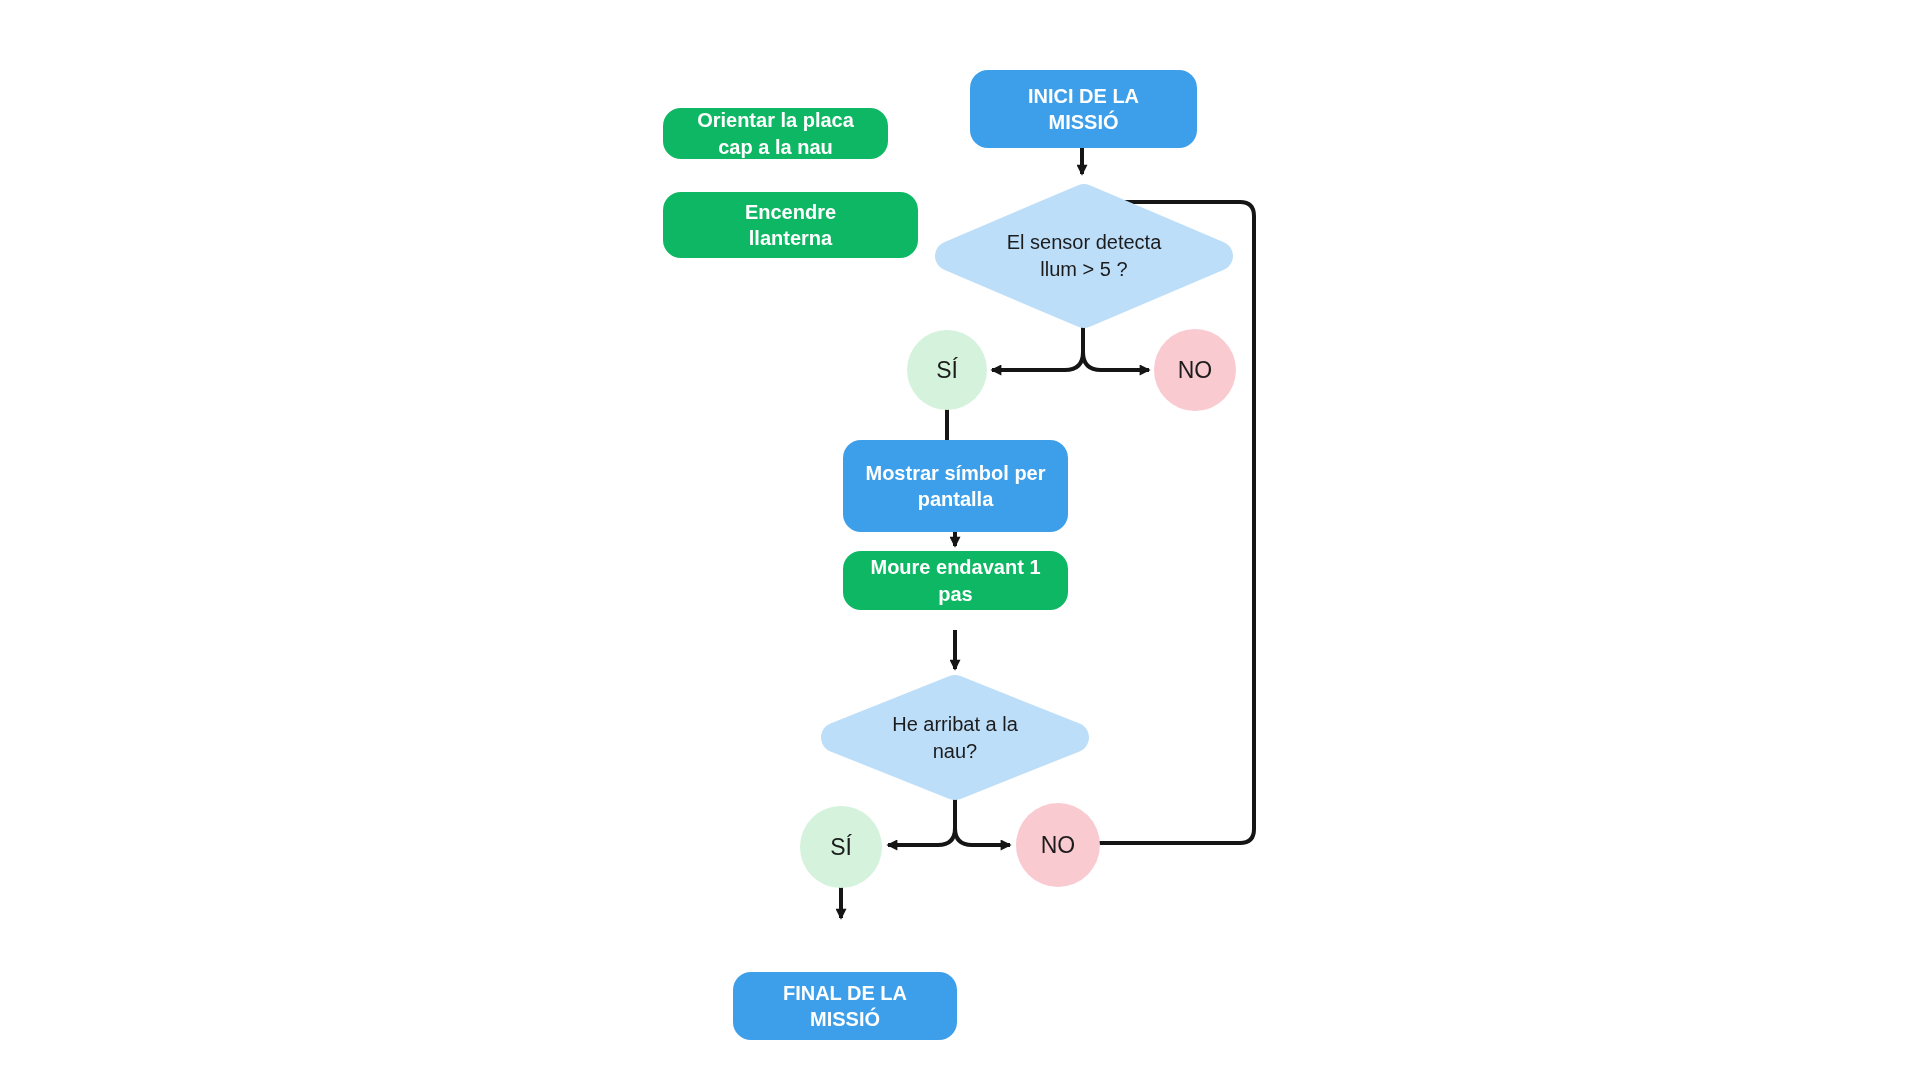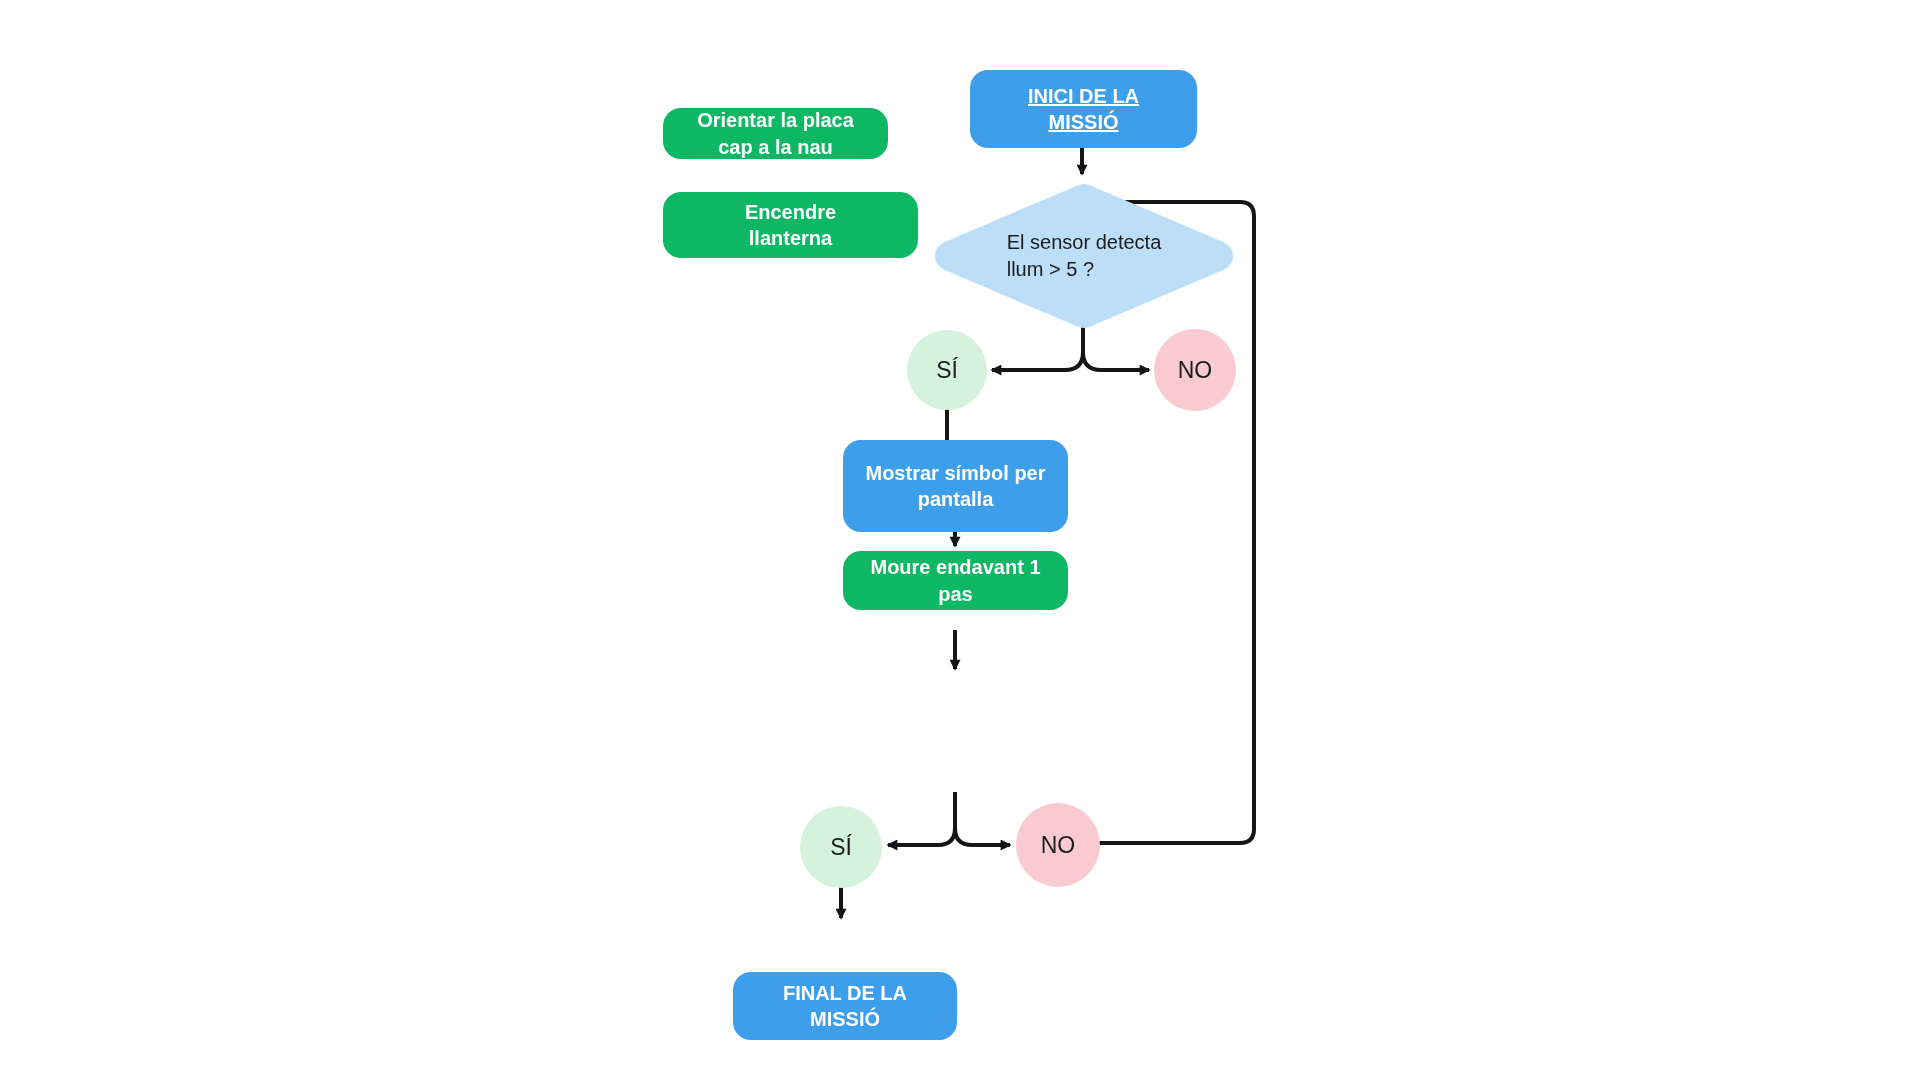--- a/index.html
+++ b/index.html
@@ -77,21 +77,21 @@
     stroke-width: 30;
     stroke-linejoin: round;
   }
   .diamond-label {
     position: absolute;
     left: 0; top: 0;
     width: 100%; height: 100%;
     display: flex;
     align-items: center;
     justify-content: center;
-    text-align: left;
+    text-align: center;
     color: var(--text_dark, #1c1c1c);
     font-size: 20px;
   }
   .diamond-label span { white-space: pre-line; line-height: 1.35; }
 </style>
 </head>
 <body>
 
 <div class="canvas">
 
@@ -124,21 +124,21 @@
   <div class="node rect green" style="left:663px; top:108px; width:225px; height:51px;">
     <span>Orientar la placa
 cap a la nau</span>
   </div>
 
   <div class="node rect green" style="left:663px; top:192px; width:255px; height:66px;">
     <span>Encendre
 llanterna</span>
   </div>
 
-  <div class="node rect blue" style="left:970px; top:70px; width:227px; height:78px;text-decoration:underline;">
+  <div class="node rect blue" style="left:970px; top:70px; width:227px; height:78px;">
     <span>INICI DE LA
 MISSIÓ</span>
   </div>
 
   <div class="diamond-wrap" style="left:933px; top:182px; width:302px; height:148px;">
     <svg width="302" height="148" viewBox="0 0 302 148">
       <polygon points="151,17 285,74 151,131 17,74"></polygon>
     </svg>
     <div class="diamond-label">
       <span>El sensor detecta
@@ -157,20 +157,29 @@
   <div class="node rect blue" style="left:843px; top:440px; width:225px; height:92px;">
     <span>Mostrar símbol per
 pantalla</span>
   </div>
 
   <div class="node rect green" style="left:843px; top:551px; width:225px; height:59px;">
     <span>Moure endavant 1
 pas</span>
   </div>
 
+  <div class="diamond-wrap" style="left:820px; top:674px; width:270px; height:127px;">
+    <svg width="270" height="127" viewBox="0 0 270 127">
+      <polygon points="135,16 254,63.5 135,111 16,63.5"></polygon>
+    </svg>
+    <div class="diamond-label">
+      <span>He arribat a la
+nau?</span>
+    </div>
+  </div>
 
   <div class="node circle yes" style="left:800px; top:806px; width:82px; height:82px;">
     <span>SÍ</span>
   </div>
 
   <div class="node circle no" style="left:1016px; top:803px; width:84px; height:84px;">
     <span>NO</span>
   </div>
 
   <div class="node rect blue" style="left:733px; top:972px; width:224px; height:68px;">

